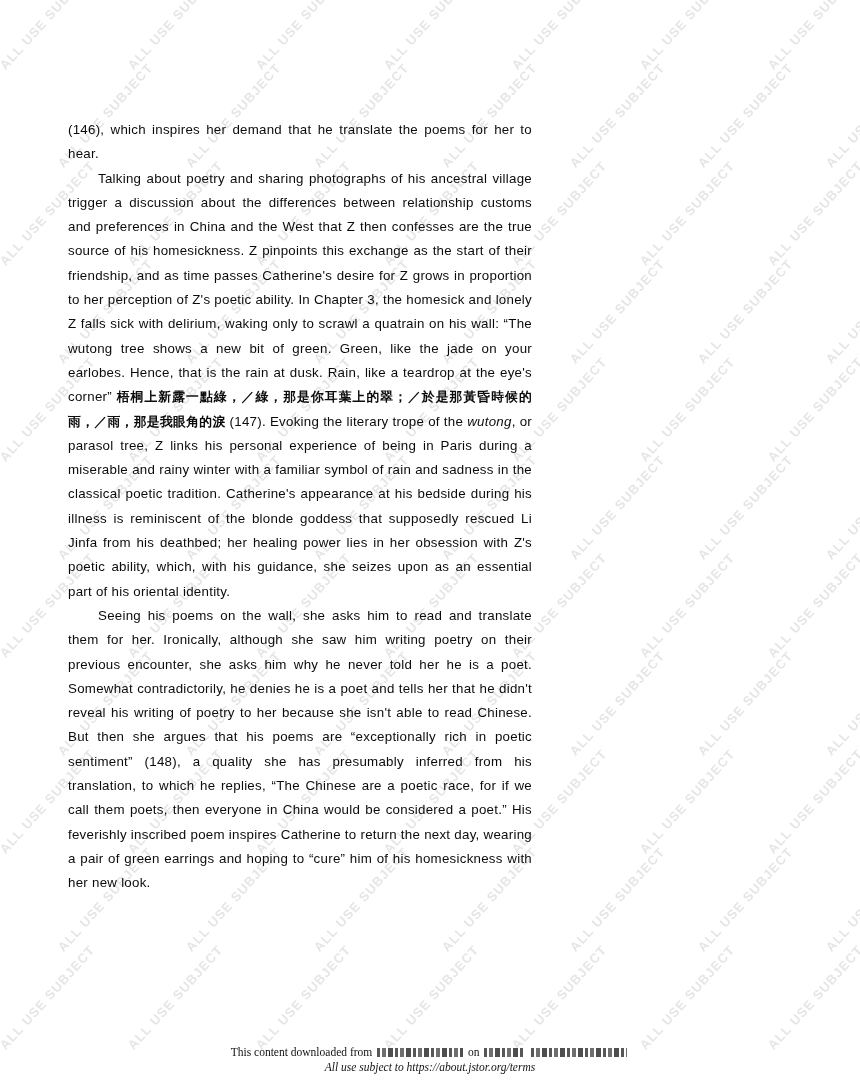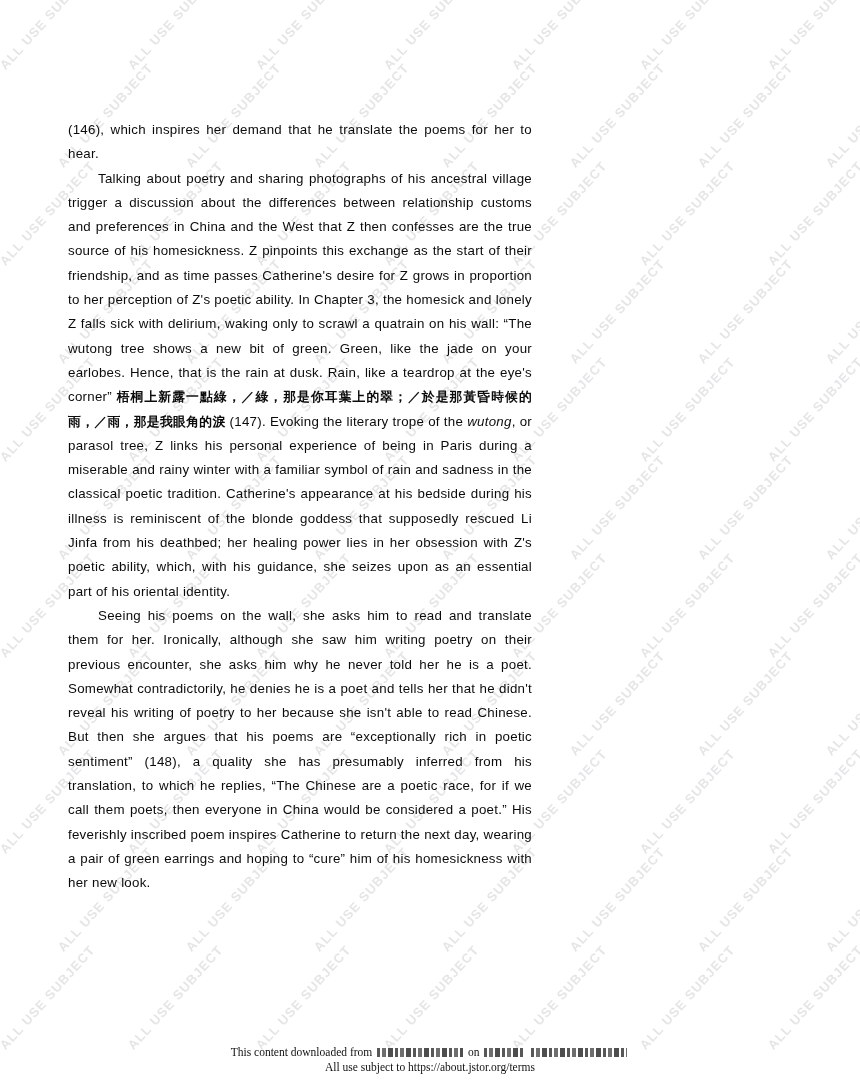--- a/index.html
+++ b/index.html
@@ -116,20 +116,21 @@
       #2f2f2f 11px, #2f2f2f 16px,
       #fff 16px, #fff 18px);
     opacity: .85;
     margin: 0 2px;
   }
   .r1 { width: 86px; }
   .r2 { width: 40px; }
   .r3 { width: 96px; }
   .jstor-line2 {
     display: block;
+    font-style: italic;
   }
 </style>
 </head>
 <body>
 
 <div class="page">
 
   <div class="watermark-layer">
       <div class="wm" style="left: -20px; top: 10px;">ALL USE SUBJECT</div>
       <div class="wm" style="left: 108px; top: 10px;">ALL USE SUBJECT</div>

